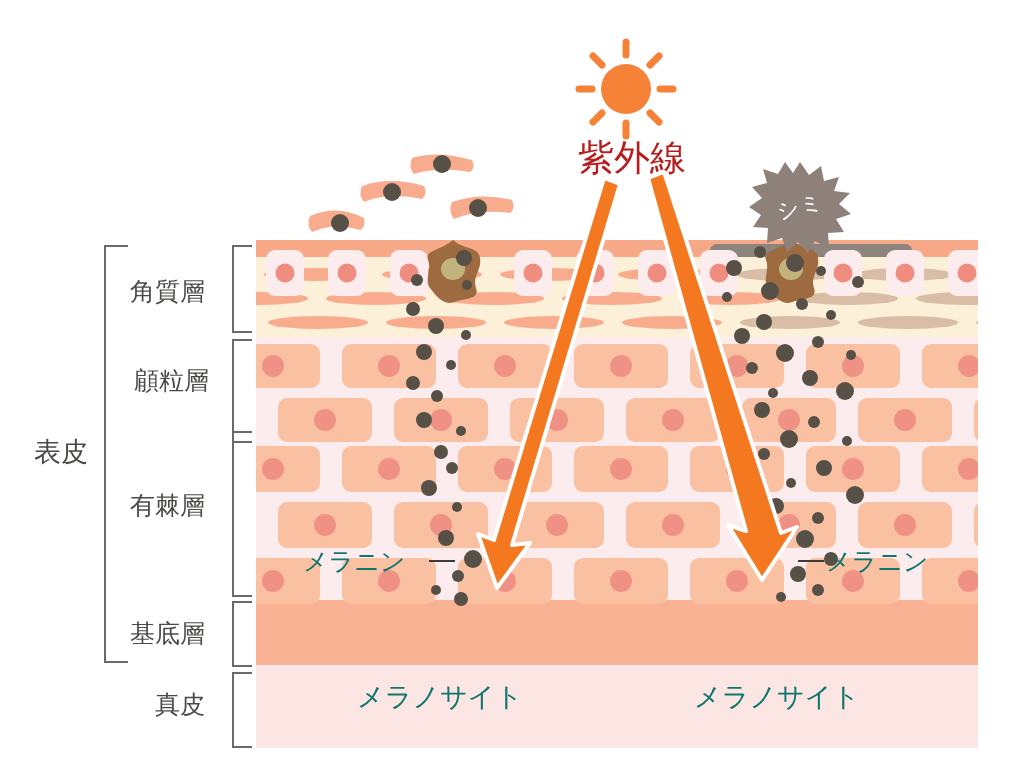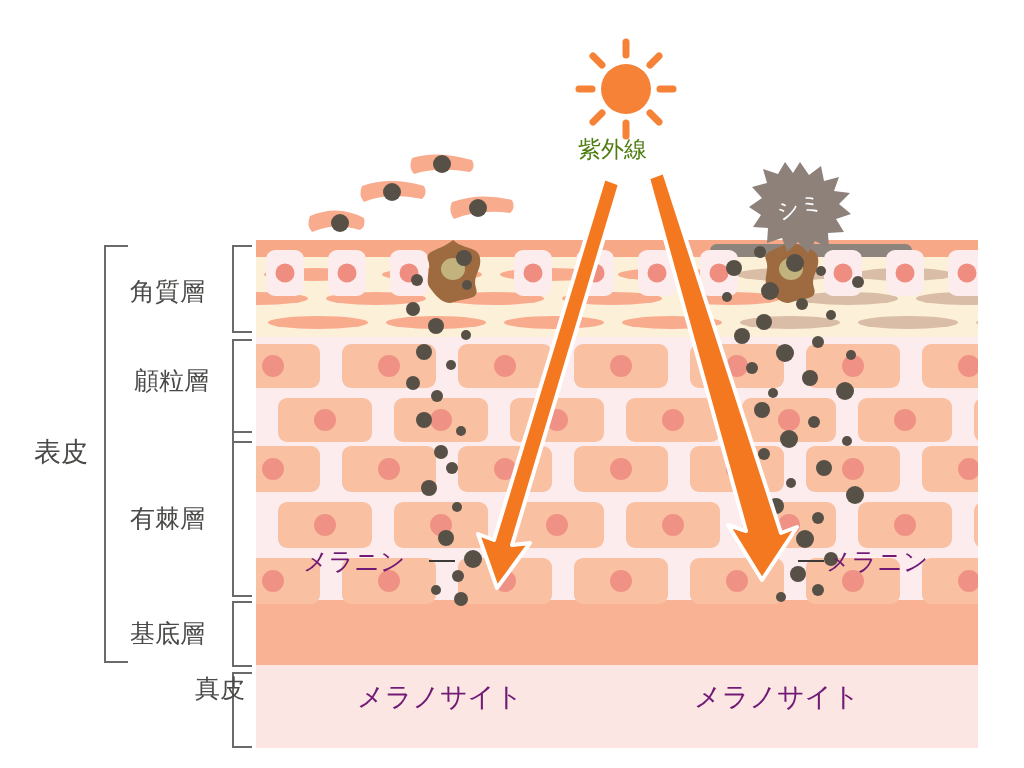--- a/index.html
+++ b/index.html
@@ -6,23 +6,23 @@
   body{width:1024px;height:768px;overflow:hidden;
        font-family:"DejaVu Sans","Liberation Sans",sans-serif;}
   #stage{position:relative;width:1024px;height:768px;background:#ffffff;}
 
   
   .lbl{position:absolute;color:#4a4a48;white-space:nowrap;}
   .lbl-epi{font-size:27px;left:34px;top:434px;}
   .lbl-layer{font-size:25px;}
   .lbl-horny{left:130px;top:275px;}
   .lbl-gran{left:134px;top:364px;}
-  .lbl-spin{left:130px;top:489px;margin-top:13px;}
+  .lbl-spin{left:130px;top:489px;}
   .lbl-basal{left:130px;top:617px;}
-  .lbl-dermis{left:155px;top:672px;margin-left:40px;}
+  .lbl-dermis{left:155px;top:688px;}
 
   
   .brk{position:absolute;border:2px solid #6a6a68;border-right:none;}
   .brk-outer{left:104px;top:245px;width:22px;height:414px;}
   .brk-h{left:232px;top:245px;width:18px;height:84px;}
   .brk-g{left:232px;top:339px;width:18px;height:100px;}
   .brk-s{left:232px;top:431px;width:18px;height:162px;}
   .brk-b{left:232px;top:601px;width:18px;height:62px;}
   .brk-d{left:232px;top:672px;width:18px;height:72px;}
 
@@ -51,31 +51,31 @@
   .melanocyte{position:absolute;width:66px;height:70px;top:-4px;}
   
   .gran{position:absolute;border-radius:50%;background:#565046;}
 
   
   .shimibar{position:absolute;left:454px;top:4px;width:202px;height:13px;
             border-radius:7px;background:#8d847e;}
   
   #sun{position:absolute;left:572px;top:36px;width:108px;height:106px;}
   
-  .uvtext{position:absolute;left:578px;top:134px;font-size:23px;color:#4d7c0f;}
+  .uvtext{position:absolute;left:578px;top:134px;font-size:36px;color:#b91c1c;}
   
   #shimi{position:absolute;left:747px;top:160px;width:106px;height:94px;}
   .shimi-lbl{position:absolute;left:0;top:0;width:106px;height:94px;
              display:flex;align-items:center;justify-content:center;
              color:#ffffff;font-size:22px;letter-spacing:1px;
              transform:rotate(-14deg);}
   
   #arrows{position:absolute;left:0;top:0;width:1024px;height:768px;pointer-events:none;}
   
-  .intext{position:absolute;color:#701a75;white-space:nowrap;}
+  .intext{position:absolute;color:#0f766e;white-space:nowrap;}
   .mel-l{left:303px;top:545px;font-size:25px;}
   .mel-r{left:826px;top:545px;font-size:25px;}
   .mcyte-l{left:357px;top:679px;font-size:27px;}
   .mcyte-r{left:694px;top:679px;font-size:27px;}
   .leader{position:absolute;height:2px;background:#3d3a37;}
   .leader-l{left:429px;top:560px;width:26px;}
   .leader-r{left:798px;top:560px;width:26px;}
 </style>
 </head>
 <body>

